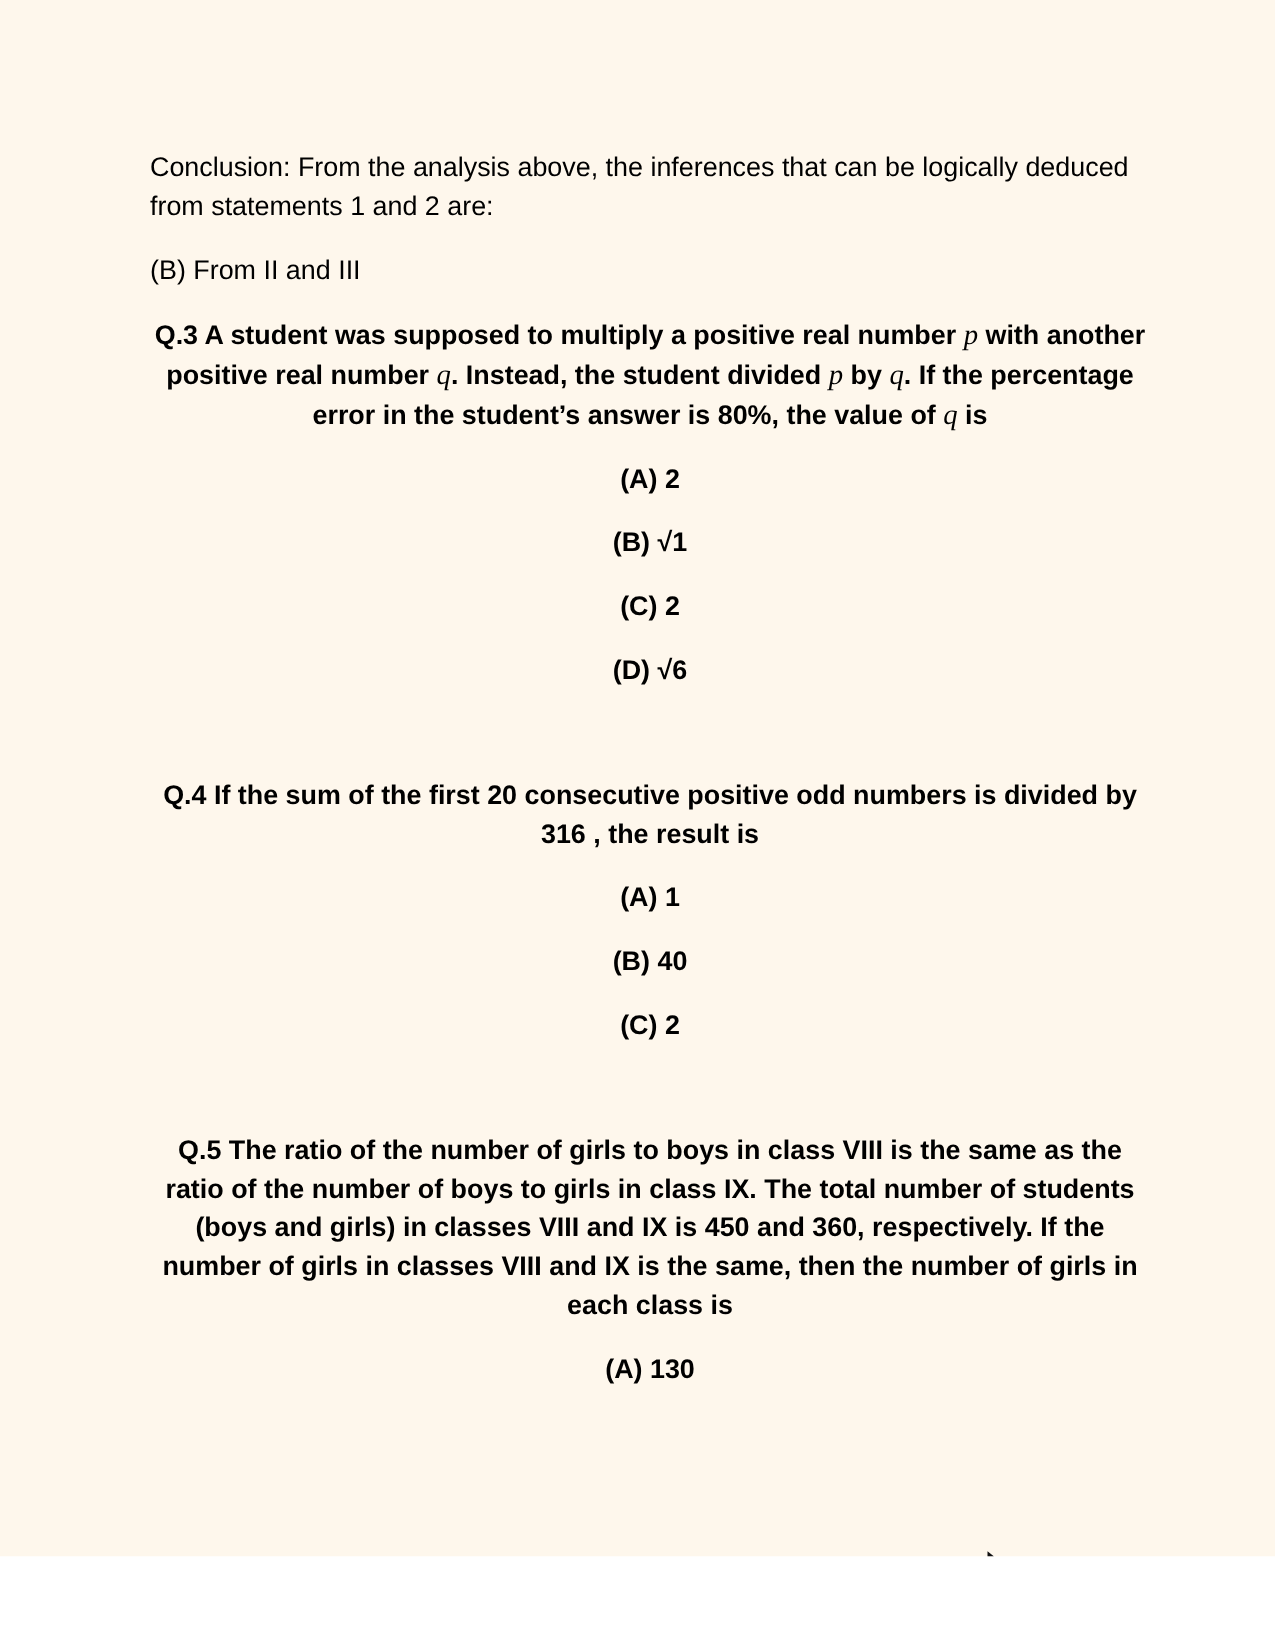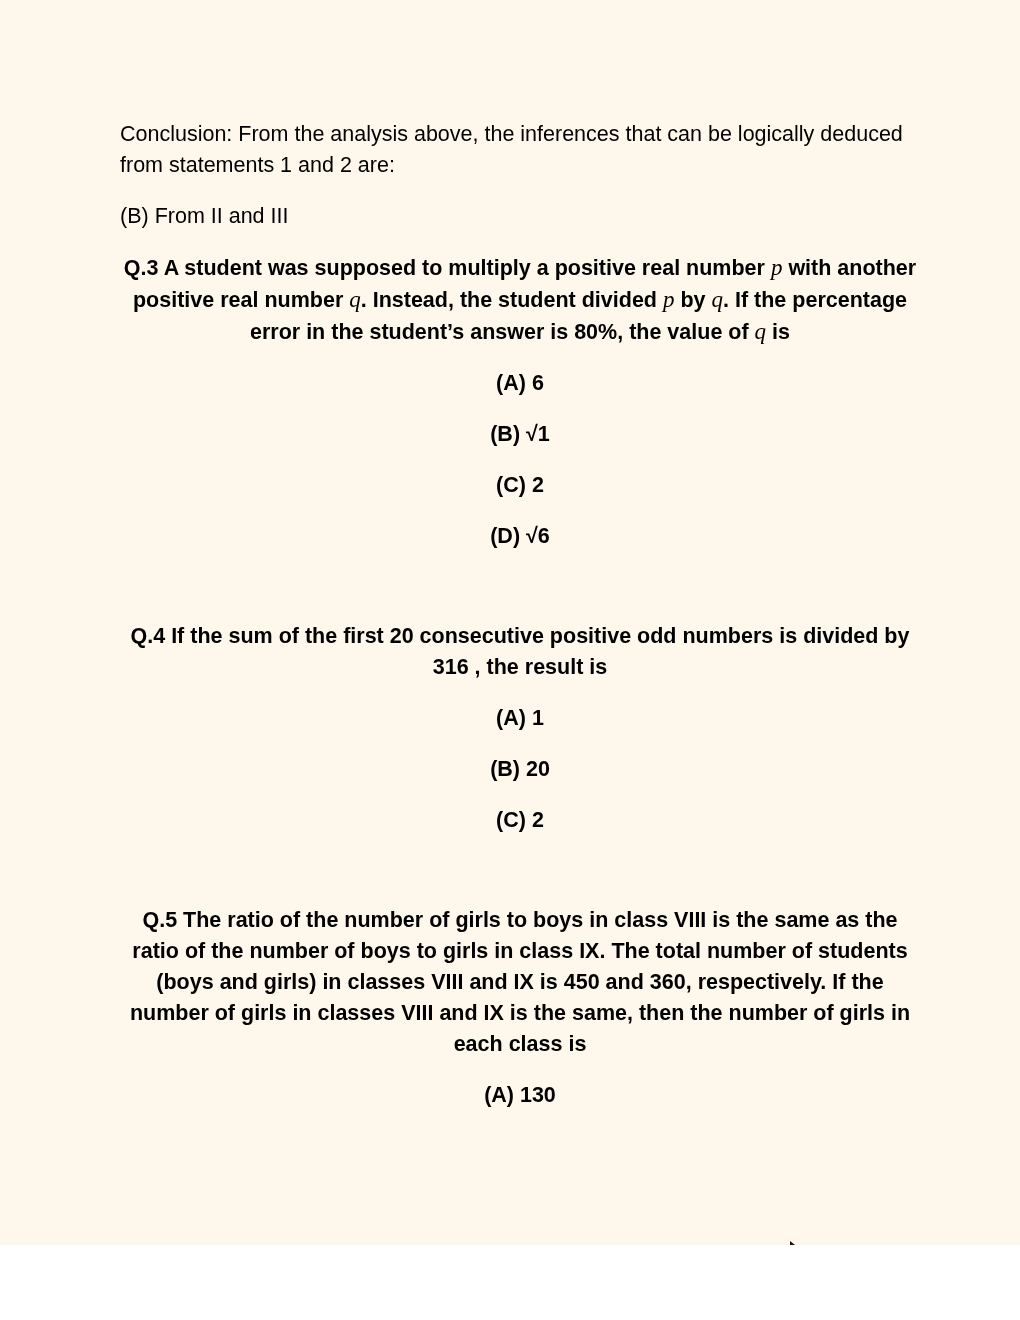--- a/index.html
+++ b/index.html
@@ -16,27 +16,27 @@
   </style>
 </head>
 <body>
 
 <div class="page">
   <div class="content">
     <p>Conclusion: From the analysis above, the inferences that can be logically deduced from statements 1 and 2 are:</p>
     <p class="opt">(B) From II and III</p>
 
     <p class="q b"><span>Q.3 A student was supposed to multiply a positive real number </span><span class="var">p</span><span> with another positive real number </span><span class="var">q</span><span>. Instead, the student divided </span><span class="var">p</span><span> by </span><span class="var">q</span><span>. If the percentage error in the student’s answer is 80%, the value of </span><span class="var">q</span><span> is</span></p>
-    <p class="opt b">(A) 6</p>
+    <p class="opt b">(A) 2</p>
     <p class="opt b">(B) √1</p>
     <p class="opt b">(C) 2</p>
     <p class="opt b">(D) √6</p>
 
     <p class="gap b">Q.4 If the sum of the first 20 consecutive positive odd numbers is divided by 316 , the result is</p>
     <p class="opt b">(A) 1</p>
-    <p class="opt b">(B) 20</p>
+    <p class="opt b">(B) 40</p>
     <p class="opt b">(C) 2</p>
 
     <p class="gap b">Q.5 The ratio of the number of girls to boys in class VIII is the same as the ratio of the number of boys to girls in class IX. The total number of students (boys and girls) in classes VIII and IX is 450 and 360, respectively. If the number of girls in classes VIII and IX is the same, then the number of girls in each class is</p>
     <p class="opt b">(A) 130</p>
   </div>
 </div>
 <div class="cursor"></div>
 
 </body></html>

